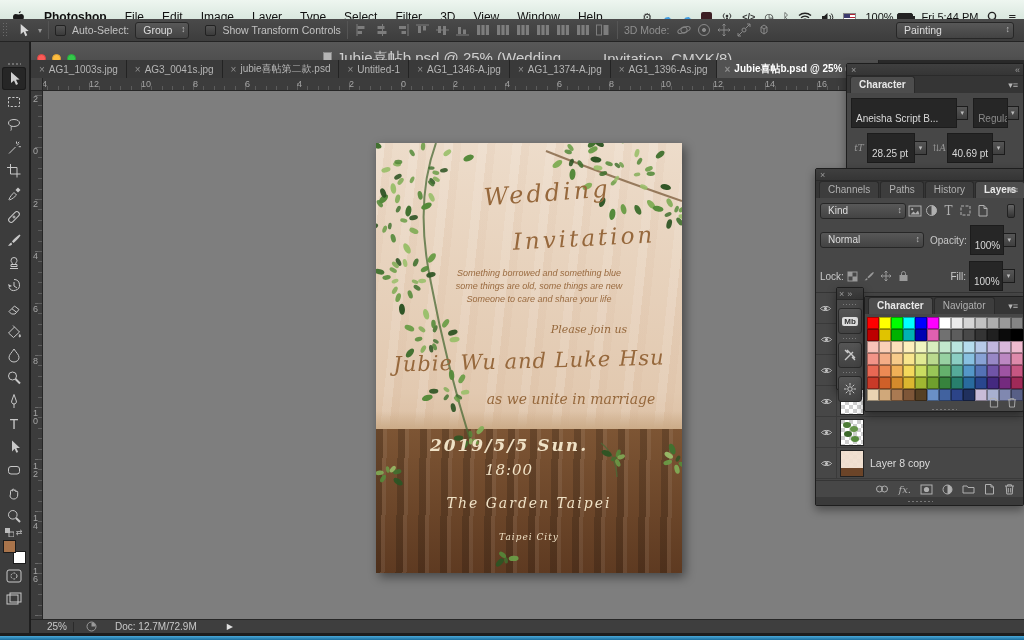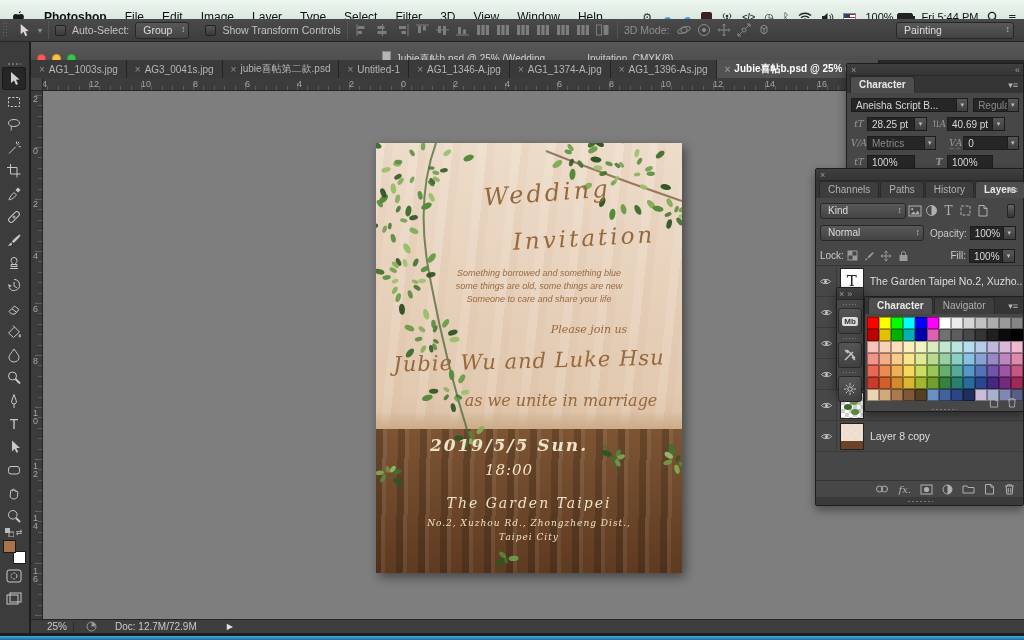--- a/index.html
+++ b/index.html
@@ -35,21 +35,21 @@
 #toolbar{position:absolute;left:0;top:60px;width:27px;z-index:6;display:flex;flex-direction:column;align-items:center}
 #toolbar .tgrip{width:14px;height:4px;margin:2px 0 1px;background-image:radial-gradient(#707070 35%,transparent 40%);background-size:4px 4px}
 .tool{width:24px;height:23px;display:flex;align-items:center;justify-content:center;border-radius:3px}
 .tool.sel{background:#262626;box-shadow:inset 0 0 0 1px #1b1b1b}
 .fgbg{position:relative;width:24px;height:24px;margin-top:3px}
 .fgbg .bgc{position:absolute;right:0;bottom:0;width:13px;height:13px;background:#fff;border:1px solid #1c1c1c}
 .fgbg .fgc{position:absolute;left:1px;top:0;width:13px;height:13px;border:1px solid #1c1c1c}
 .swap-mini{width:22px;height:10px;color:#bbb;font-size:8px;display:flex;align-items:center;justify-content:space-between;padding:0 2px}
 
 #docwin{position:absolute;left:30px;top:42px;width:994px;height:591px;background:#7e7e7e;border-left:1px solid #1c1c1c;z-index:1}
-#titlebar{position:absolute;left:0;top:0;width:100%;height:34px;background:linear-gradient(#585858,#474747);border-bottom:1px solid #2a2a2a;display:flex;align-items:center;font-size:10px;color:#cfcfcf}
+#titlebar{position:absolute;left:0;top:0;width:100%;height:34px;background:linear-gradient(#585858,#474747);border-bottom:1px solid #2a2a2a;display:flex;align-items:center;font-size:15px;color:#cfcfcf}
 .tl{width:9px;height:9px;border-radius:50%;margin-left:6px}
 #title-center{position:absolute;left:0;right:0;text-align:center;display:flex;justify-content:center;gap:42px;align-items:center}
 .docico{width:9px;height:11px;background:#b5b5b5;border-radius:1px;display:inline-block;margin-right:5px;box-shadow:inset 0 0 0 1px #888}
 #tabbar{position:absolute;left:0;top:18px;width:100%;height:18px;background:#2b2b2b;display:flex;font-size:10px;overflow:hidden}
 .tab{display:flex;align-items:center;gap:4px;padding:0 8px;background:#3a3a3a;border-right:1px solid #232323;color:#b5b5b5;white-space:nowrap}
 .tab .x{color:#8f8f8f;font-size:10px}
 .tab.active{background:#525252;color:#fff;font-weight:bold}
 
 #ruler-top{position:absolute;left:0;top:36px;width:100%;height:13px;background:#3c3c3c;border-bottom:1px solid #262626;overflow:hidden;
 background-image:repeating-linear-gradient(90deg,#5c5c5c 0 1px,transparent 1px 10.4px),repeating-linear-gradient(90deg,#6a6a6a 0 1px,transparent 1px 52px);background-size:100% 4px,100% 7px;background-position:6px 100%,6px 100%;background-repeat:repeat-x}
@@ -65,42 +65,42 @@
 repeating-linear-gradient(96deg,rgba(255,255,255,.14) 0 9px,rgba(201,160,128,.10) 9px 17px,rgba(255,255,255,0) 17px 34px);opacity:.8}
 #wallband{position:absolute;left:0;top:268px;width:100%;height:18px;background:linear-gradient(rgba(214,186,158,0),#cbab88)}
 #floor{position:absolute;left:0;top:286px;width:100%;height:144px;background:#6b4428;background-image:repeating-linear-gradient(91deg,rgba(0,0,0,.18) 0 7px,rgba(255,255,255,.07) 7px 11px,rgba(0,0,0,0) 11px 22px),linear-gradient(#7d5534,#5e3a21)}
 .script{font-family:"DejaVu Serif",serif;font-style:italic;color:#96683c;text-align:center;position:absolute;width:100%}
 .script.cream{color:#f0e2c6}
 #inv-title1{top:36px;left:18px;font-size:24px;letter-spacing:3px;transform:rotate(-4deg)}
 #inv-title2{top:82px;left:55px;font-size:23px;letter-spacing:3px;transform:rotate(-3deg)}
 #inv-poem{top:124px;left:10px;font-size:9px;line-height:13px;color:#9a6b40}
 #inv-join{top:180px;left:60px;font-size:11px}
 #inv-names{top:206px;left:0;font-size:21px;letter-spacing:1px;transform:rotate(-1.5deg)}
-#inv-unite{top:248px;left:32px;font-size:16px}
+#inv-unite{top:248px;left:42px;font-size:14px}
 #inv-date{top:292px;left:-20px;font-size:17px;letter-spacing:2px;font-weight:bold}
 #inv-time{top:318px;left:-20px;font-size:15px;letter-spacing:1px}
 #inv-venue{top:352px;left:0;font-size:14px;letter-spacing:2px}
 #inv-addr{top:375px;left:0;font-size:9px;letter-spacing:1px}
 #inv-city{top:389px;left:0;font-size:9px;letter-spacing:1px}
 
 #statusbar{position:absolute;left:0;top:577px;width:100%;height:14px;background:#3e3e3e;border-top:1px solid #262626;display:flex;align-items:center;font-size:10px;color:#c9c9c9}
 #statusbar .z{margin-left:16px}
 #statusbar .ssep{width:1px;height:10px;background:#2a2a2a;margin:0 6px}
 #statusbar .doc{margin-left:18px}
 #statusbar .adv{margin-left:30px;color:#e0e0e0;font-size:8px}
 
 .pwin{position:absolute;background:#474747;border:1px solid #1e1e1e;border-radius:2px;box-shadow:0 4px 10px rgba(0,0,0,.4);font-size:10px;color:#c9c9c9}
 .phead{height:12px;background:linear-gradient(#3f3f3f,#353535);border-bottom:1px solid #2a2a2a;display:flex;align-items:center;padding:0 4px;color:#9a9a9a;font-size:9px}
 .phead .pclose{margin-right:8px}
 .phead .pcollapse{margin-left:auto;letter-spacing:-1px}
 .ptabs{height:17px;background:#353535;display:flex;align-items:flex-end;padding-left:3px;position:relative}
 .ptab{padding:2px 8px 3px;background:#3d3d3d;color:#b0b0b0;border:1px solid #2a2a2a;border-bottom:none;border-radius:3px 3px 0 0;margin-right:1px;white-space:nowrap}
 .ptab.active{background:#4d4d4d;color:#e8e8e8;font-weight:bold}
 .pmenu{position:absolute;right:5px;top:4px;color:#b5b5b5;font-size:9px}
-.field{background:#262626;border:1px solid #1c1c1c;color:#d9d9d9;padding:1px 4px;display:inline-block;height:14px;line-height:12px;white-space:nowrap;overflow:hidden}
+.field{background:#262626;border:1px solid #1c1c1c;color:#d9d9d9;padding:14px 4px;display:inline-block;height:14px;line-height:12px;white-space:nowrap;overflow:hidden}
 .fbtn{background:linear-gradient(#565656,#3f3f3f);border:1px solid #1c1c1c;border-left:none;width:12px;height:14px;display:inline-flex;align-items:center;justify-content:center;color:#bbb;font-size:7px}
 .cicon{color:#9a9a9a;font-size:9px;font-style:italic;font-family:"DejaVu Serif",serif;width:16px;display:inline-block;text-align:center}
 .crow{display:flex;align-items:center;margin:5px 4px 0}
 
 .lrow{height:31px;border-bottom:1px solid #3a3a3a;display:flex;align-items:center}
 .eyebox{width:21px;height:100%;border-right:1px solid #3a3a3a;display:flex;align-items:center;justify-content:center}
 .thumb{width:24px;height:27px;margin:0 6px 0 3px;border:1px solid #222;background:repeating-conic-gradient(#fff 0 25%,#cfcfcf 0 50%) 0 0/8px 8px;position:relative;flex:none}
 .lname{font-size:10.5px;color:#ddd;white-space:nowrap;overflow:hidden}
 #lbottom{position:absolute;left:0;bottom:8px;width:100%;height:17px;border-top:1px solid #353535;display:flex;align-items:center;justify-content:flex-end;gap:9px;padding-right:8px;color:#b0b0b0}
 #lgrip{position:absolute;left:0;bottom:0;width:100%;height:8px;background:#3a3a3a;display:flex;align-items:center;justify-content:center}
@@ -569,21 +569,20 @@
             <div>Something borrowed and something blue</div>
             <div>some things are old, some things are new</div>
             <div>Someone to care and share your life</div>
           </div>
         <div class="script" id="inv-join">Please join us</div>
         <div class="script" id="inv-names">Jubie Wu and Luke Hsu</div>
         <div class="script" id="inv-unite">as we unite in marriage</div>
         <div class="script cream" id="inv-date">2019/5/5  Sun.</div>
         <div class="script cream" id="inv-time">18:00</div>
         <div class="script cream" id="inv-venue">The Garden Taipei</div>
-        <div class="script cream" id="inv-addr">No.2, Xuzhou Rd., Zhongzheng Dist.,</div>
         <div class="script cream" id="inv-city">Taipei City</div>
       </div>
     </div>
 
     <div id="statusbar">
       <span class="z">25%</span>
       <span class="ssep"></span>
       <span style="margin-left:6px">
         <svg width="11" height="11" viewBox="0 0 11 11">
             <circle cx="5.5" cy="5.5" r="4.5" fill="none" stroke="#9a9a9a"></circle>

